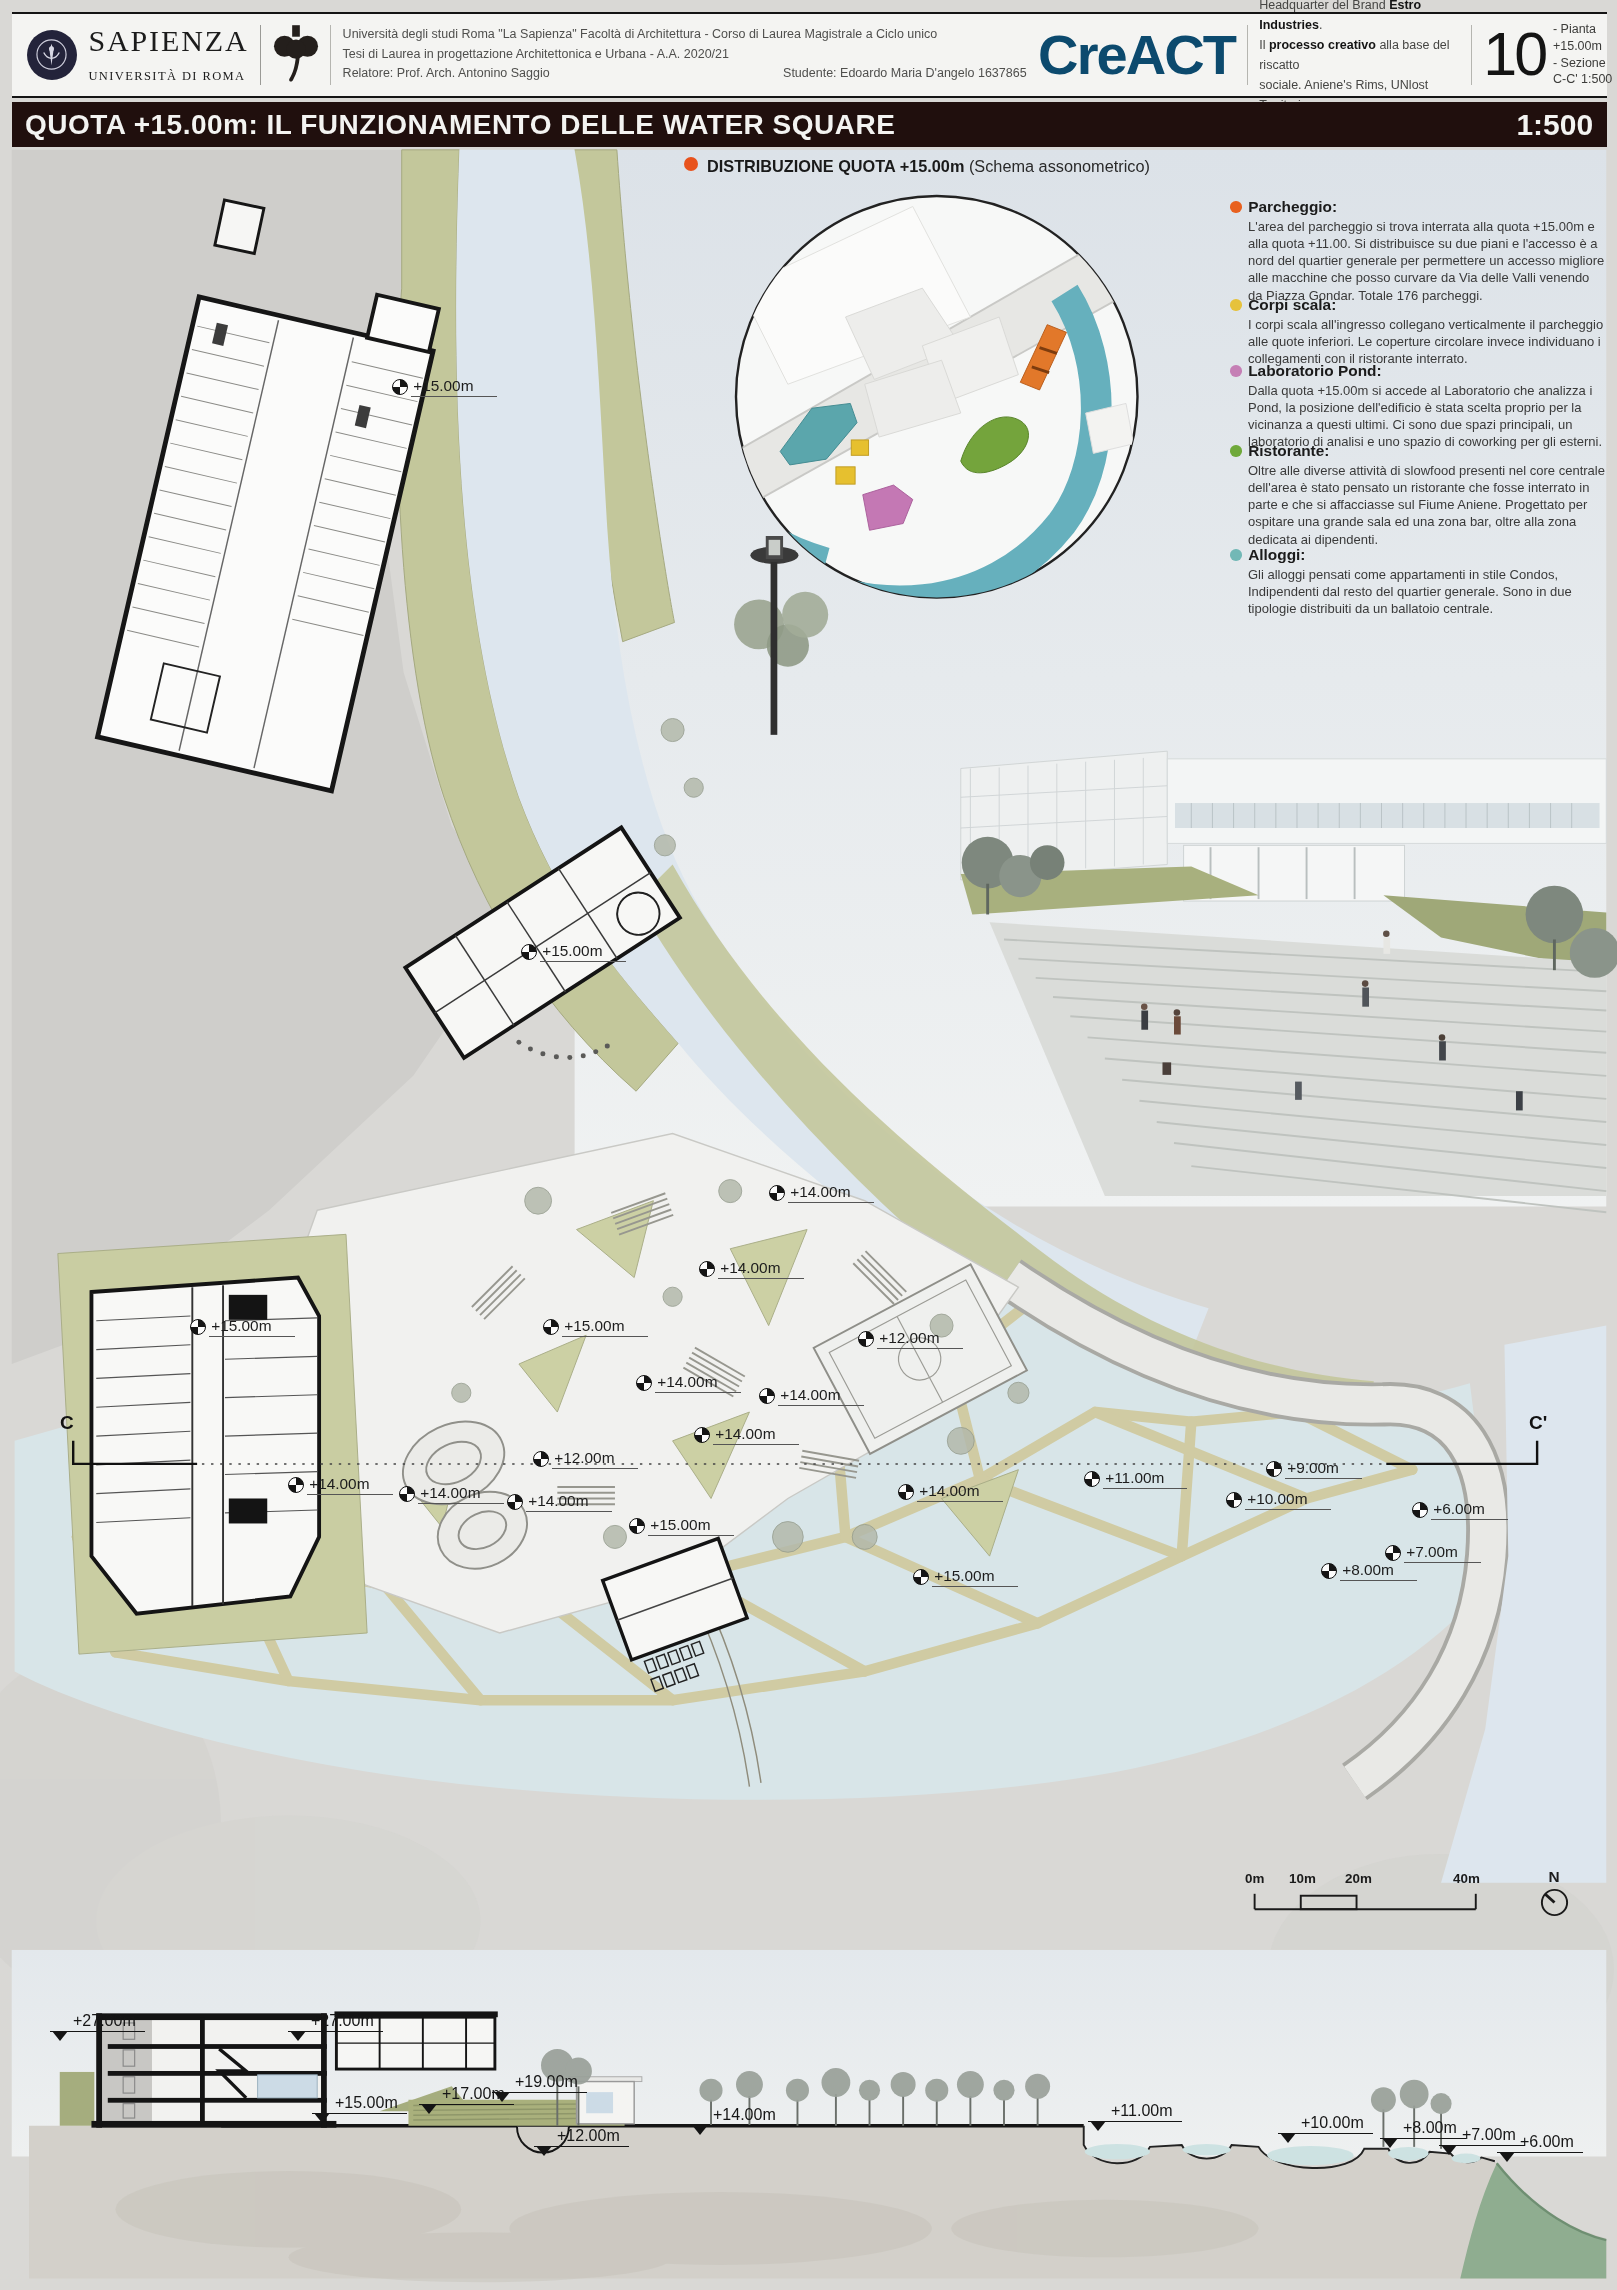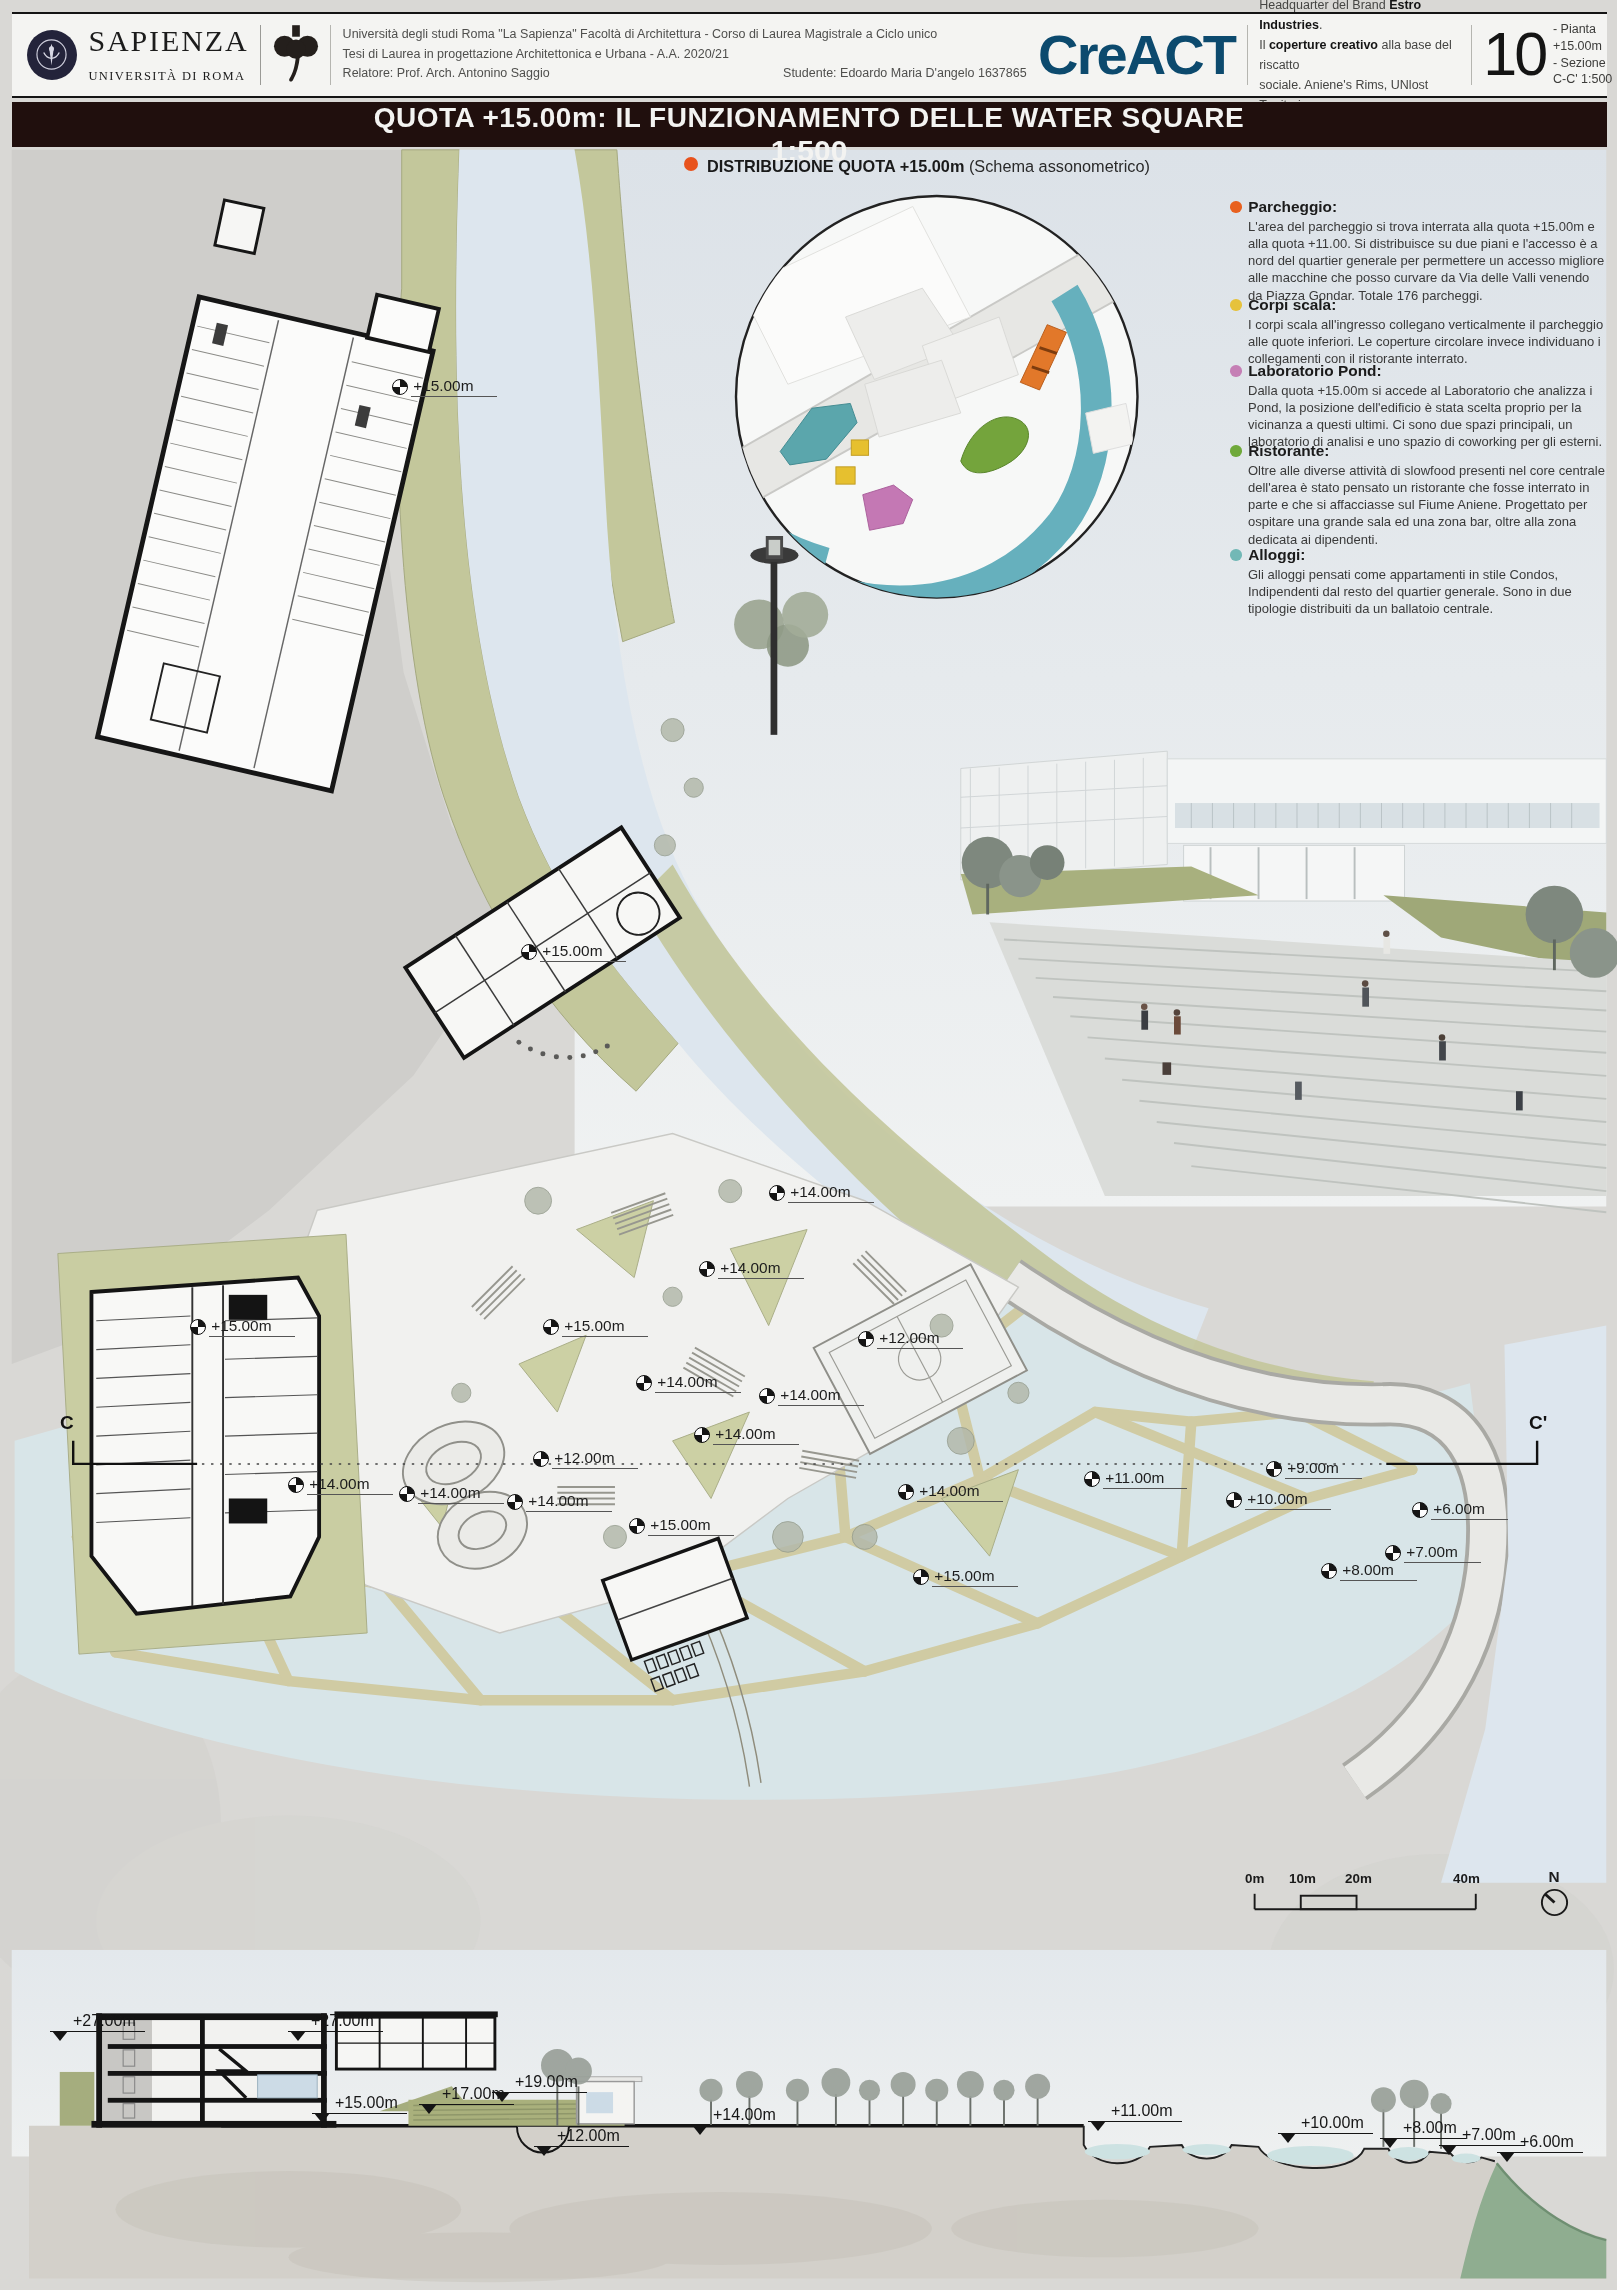--- a/index.html
+++ b/index.html
@@ -24,21 +24,21 @@
   .hrow{display:flex;justify-content:space-between;}
   .brand{font-size:56px;font-weight:bold;letter-spacing:-1.9px;color:#0c4a6e;margin-left:11.5px;flex:none;}
   .bdesc{width:200px;font-size:12.5px;color:#454543;line-height:1.6;flex:none;}
   .bdesc b{color:#141414;}
   .sheetnum{font-size:61px;font-weight:400;letter-spacing:-2.9px;color:#141414;flex:none;line-height:.9;}
   .sheetlines{font-size:12.5px;color:#3c3c3a;line-height:1.35;margin-left:7.7px;flex:none;}
 
   
   #titlebar{left:11.5px;top:102px;width:1595px;height:45px;background:#200f0d;color:#f3f3f1;
             display:flex;align-items:center;justify-content:space-between;box-sizing:border-box;
-            padding:0 13.4px;flex-direction:column;}
+            padding:0 13.4px;}
   #titlebar .t{font-size:28px;font-weight:bold;letter-spacing:0.5px;}
   #titlebar .s{font-size:30px;font-weight:bold;}
 
   
   #schemalabel{left:684px;top:157px;display:flex;align-items:flex-start;gap:8.6px;}
   #schemalabel .dot{width:14.4px;height:14.4px;border-radius:50%;}
   #schemalabel .b{font-size:16.3px;font-weight:bold;color:#1a1a1a;}
   #schemalabel .n{font-size:16.3px;color:#2a2a2a;font-weight:normal;}
 
   
@@ -571,21 +571,21 @@
     <div>Tesi di Laurea in progettazione Architettonica e Urbana - A.A. 2020/21</div>
     <div class="hrow">
       <span>Relatore: Prof. Arch. Antonino Saggio</span>
       <span>Studente: Edoardo Maria D'angelo 1637865</span>
     </div>
   </div>
   <div class="brand">CreACT</div>
   <div class="vdiv2"></div>
   <div class="bdesc">
     <div><span>Headquarter del  Brand </span><b>Estro Industries</b><span>.</span></div>
-    <div><span>Il </span><b>coperture creativo</b><span> alla base del  riscatto</span></div>
+    <div><span>Il </span><b>processo creativo</b><span> alla base del  riscatto</span></div>
     <div><span>sociale. Aniene's Rims, UNlost Territories.</span></div>
   </div>
   <div class="vdiv2"></div>
   <div class="sheetnum">10</div>
   <div class="sheetlines">
     <div>- Pianta</div>
     <div>+15.00m</div>
     <div>- Sezione</div>
     <div>C-C'  1:500</div>
   </div>

